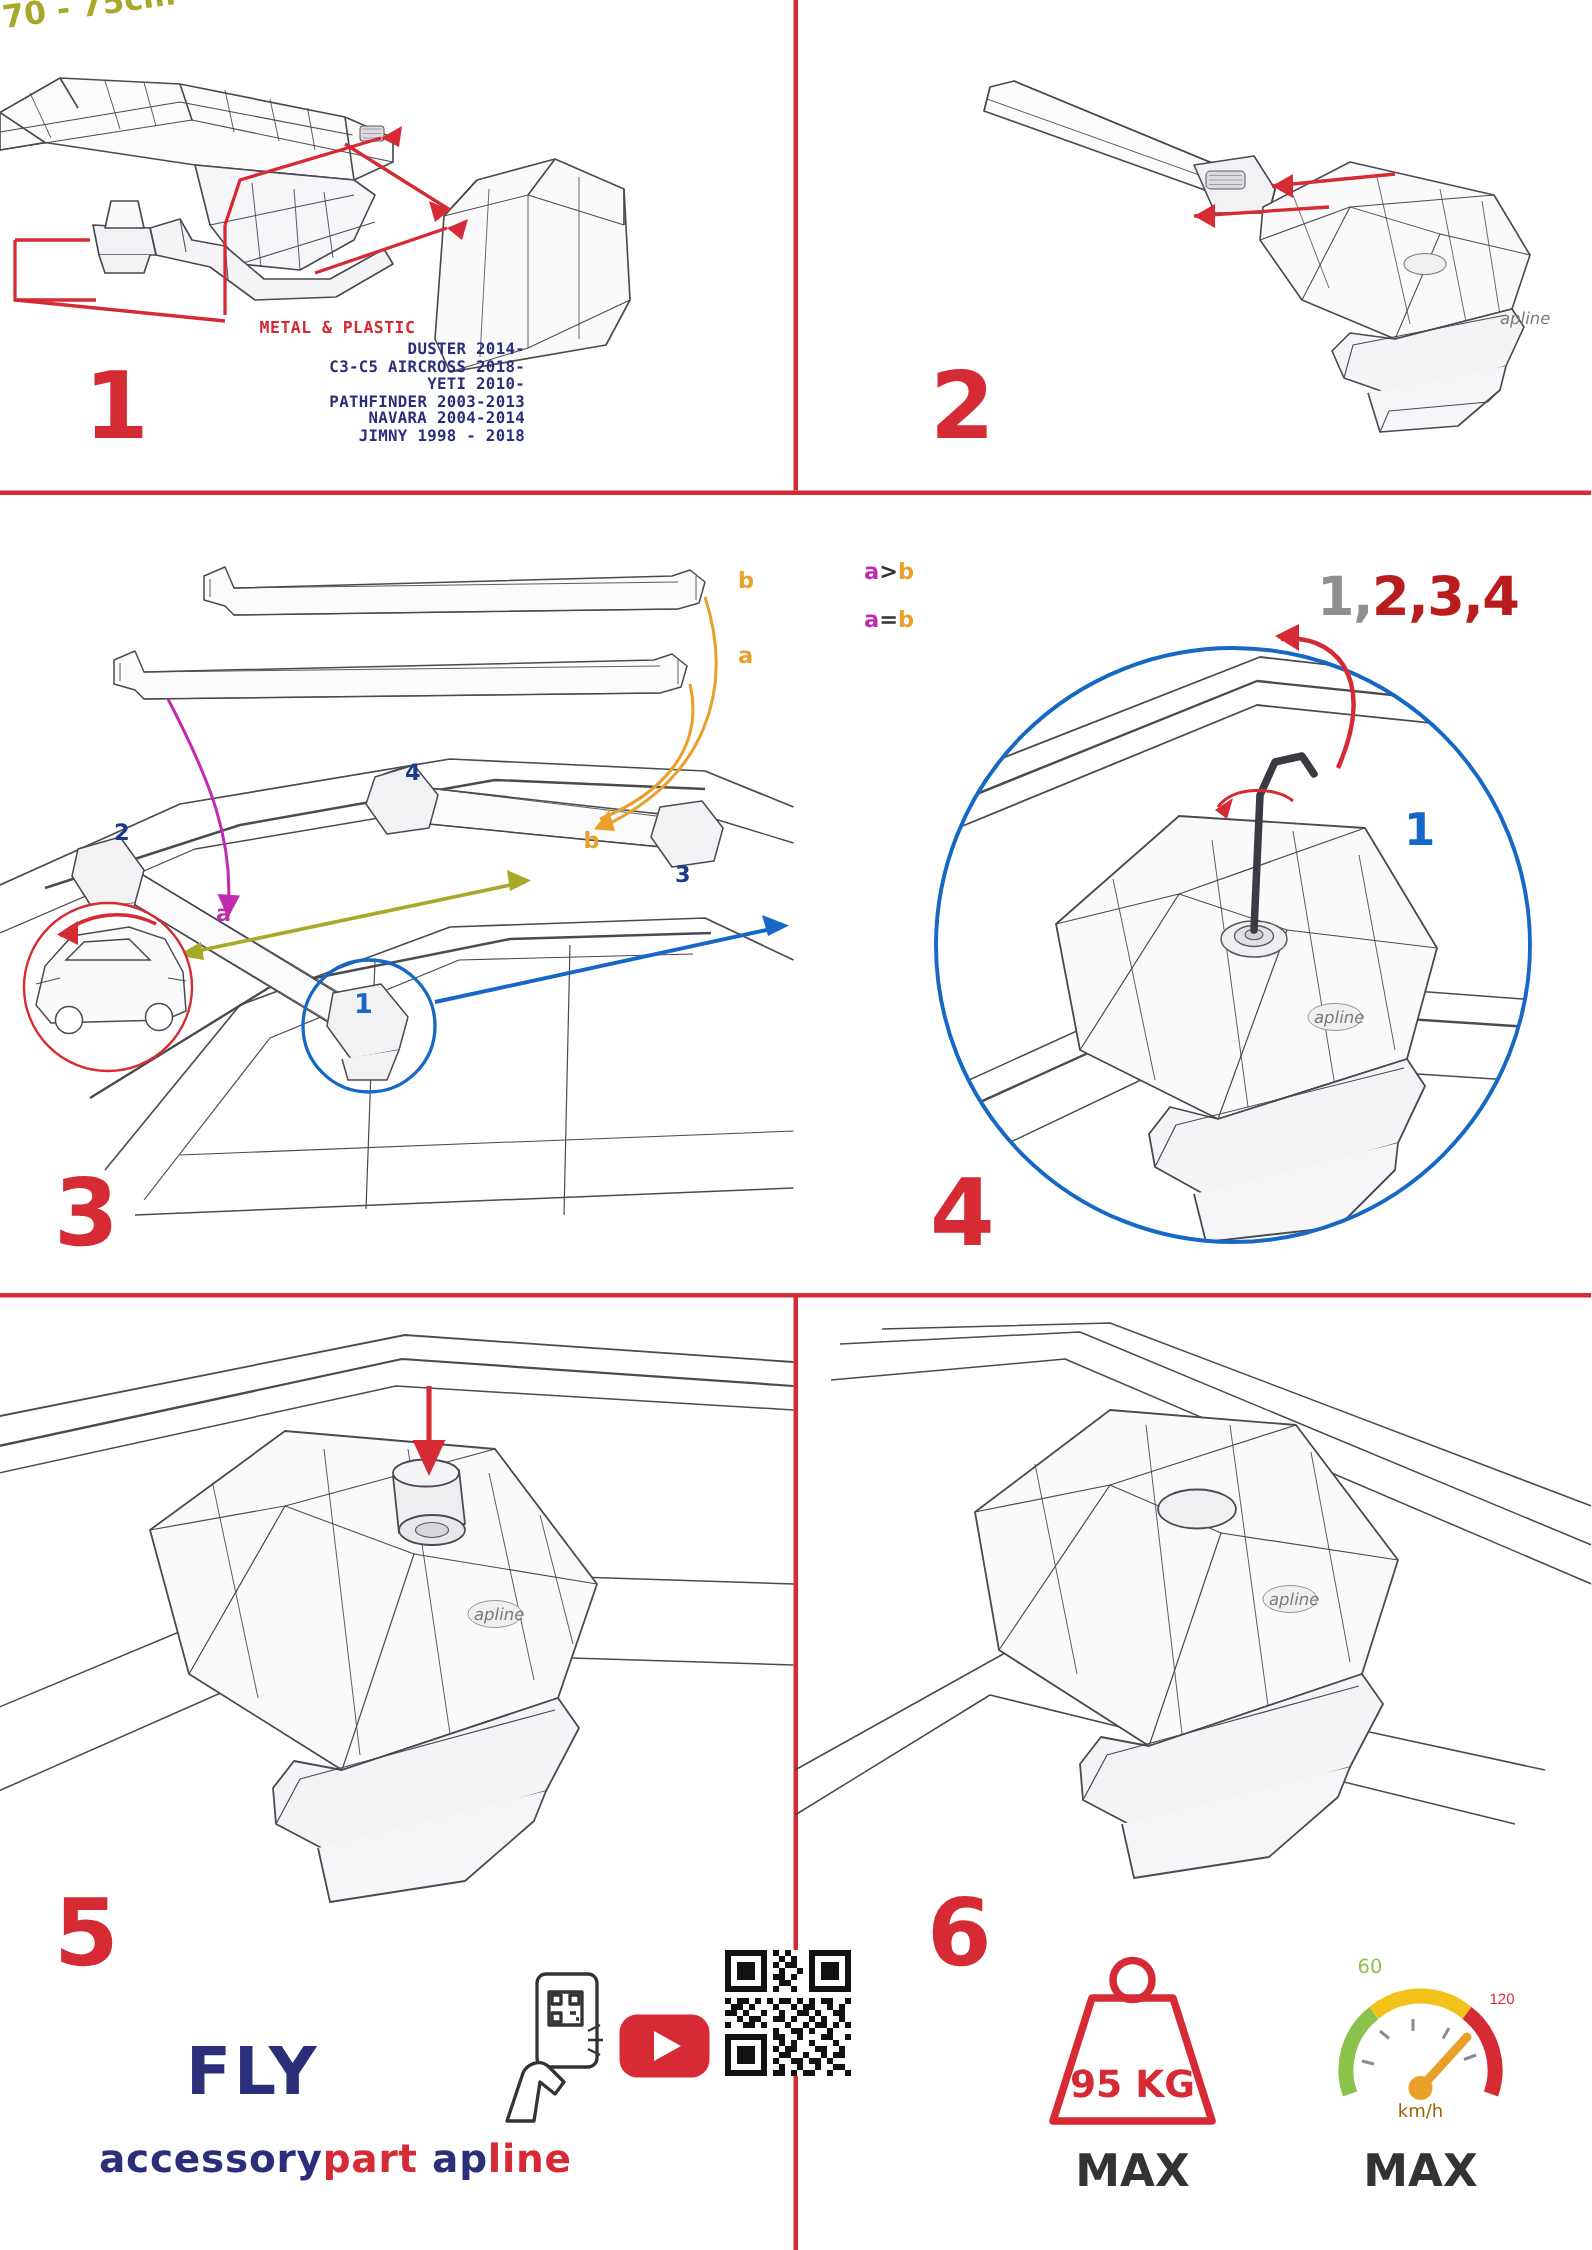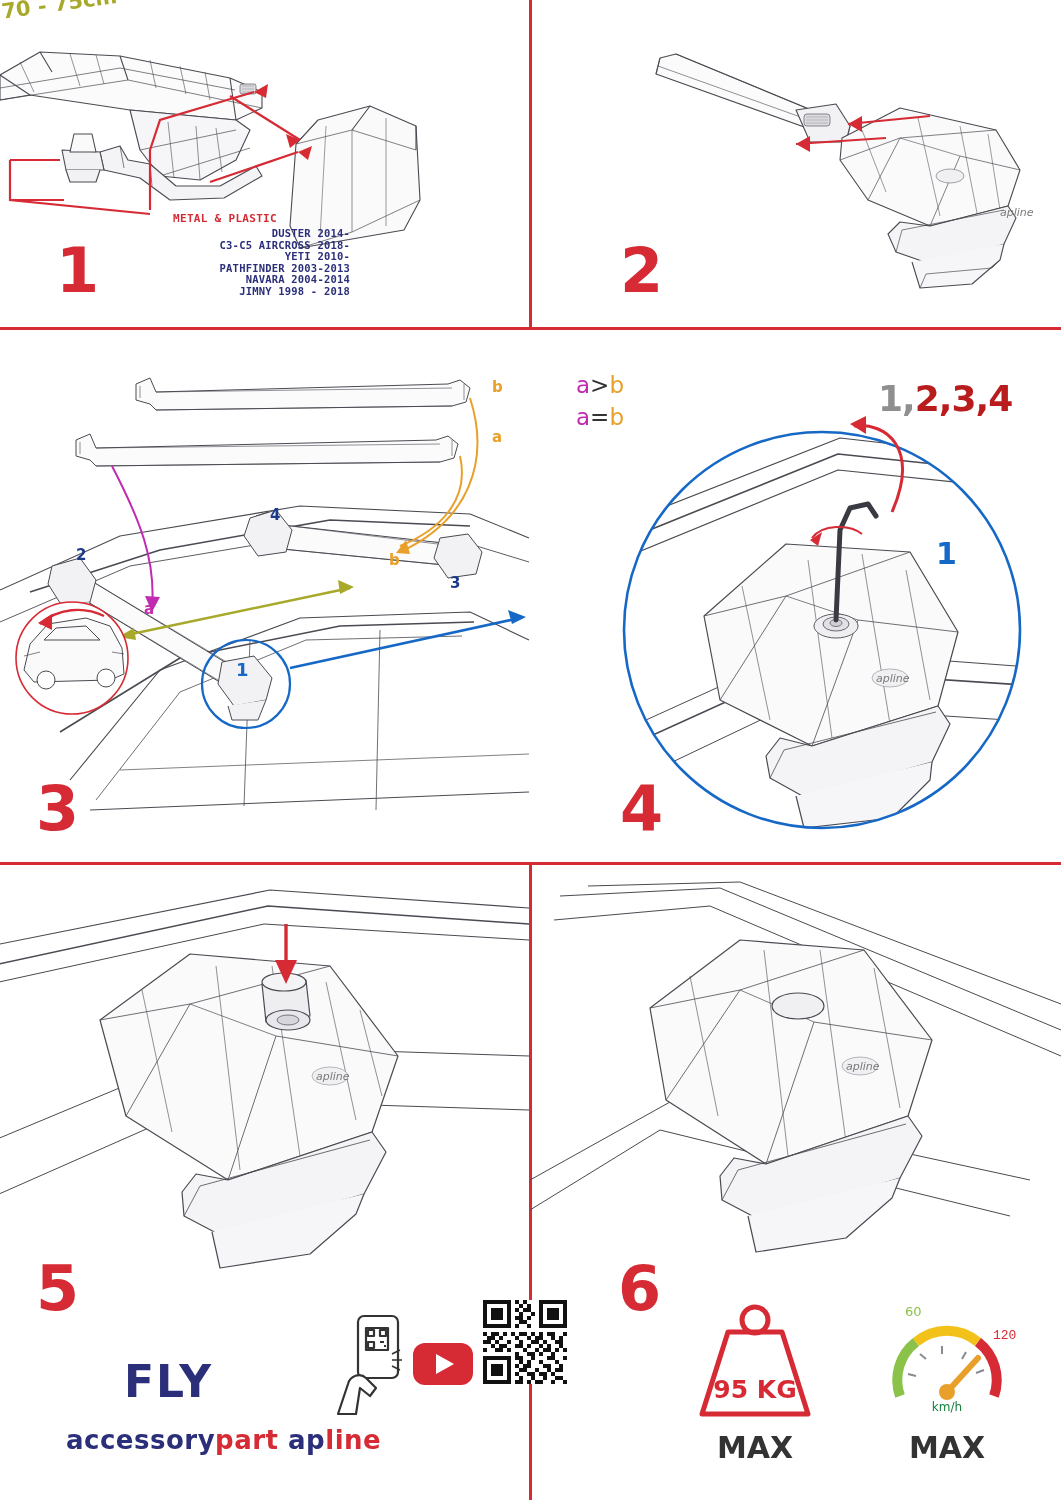--- a/index.html
+++ b/index.html
@@ -96,22 +96,22 @@
     left: 236px; top: 659px; color: #1668c6; font-size: 18px;
   }
   .lbl-dist {
     left: 222px; top: 608px; color: #a8a82a; font-size: 21px;
     font-family: "DejaVu Sans", sans-serif; font-weight: bold;
     transform: rotate(-8deg); transform-origin: left top;
   }
   .ineq {
     position: absolute;
     font-family: "DejaVu Sans", sans-serif;
-    font-weight: normal;
-    font-size: 23px;
+    font-weight: bold;
+    font-size: 15px;
   }
   .ineq1 { left: 576px; top: 372px; }
   .ineq2 { left: 576px; top: 404px; }
   .ineq .a { color: #c12bb0; }
   .ineq .op { color: #333333; }
   .ineq .b { color: #e8a02a; }
 
   
   .seq-1234 {
     position: absolute;
@@ -180,31 +180,31 @@
     width: 130px; text-align: center;
     color: #333333;
     font-family: "DejaVu Sans", sans-serif;
     font-weight: bold;
     font-size: 30px;
   }
   .kmh {
     position: absolute;
     left: 902px; top: 1400px;
     width: 90px; text-align: center;
-    color: #15803d;
+    color: #a16207;
     font-family: "DejaVu Sans", sans-serif;
     font-size: 12px;
   }
   .gauge-60 {
     position: absolute; left: 905px; top: 1304px;
     color: #8bc34a; font-size: 13px; font-family: "DejaVu Sans", sans-serif;
   }
   .gauge-120 {
     position: absolute; left: 993px; top: 1328px;
-    color: #d62a34; font-size: 13px; font-family: Liberation Mono, monospace;
+    color: #d62a34; font-size: 10px; font-family: Liberation Sans, sans-serif;
   }
 
   .apline-logo {
     font-family: "DejaVu Sans", sans-serif;
     font-style: italic;
     font-size: 11px;
     fill: #7a7a7a;
   }
 </style>
 </head>

